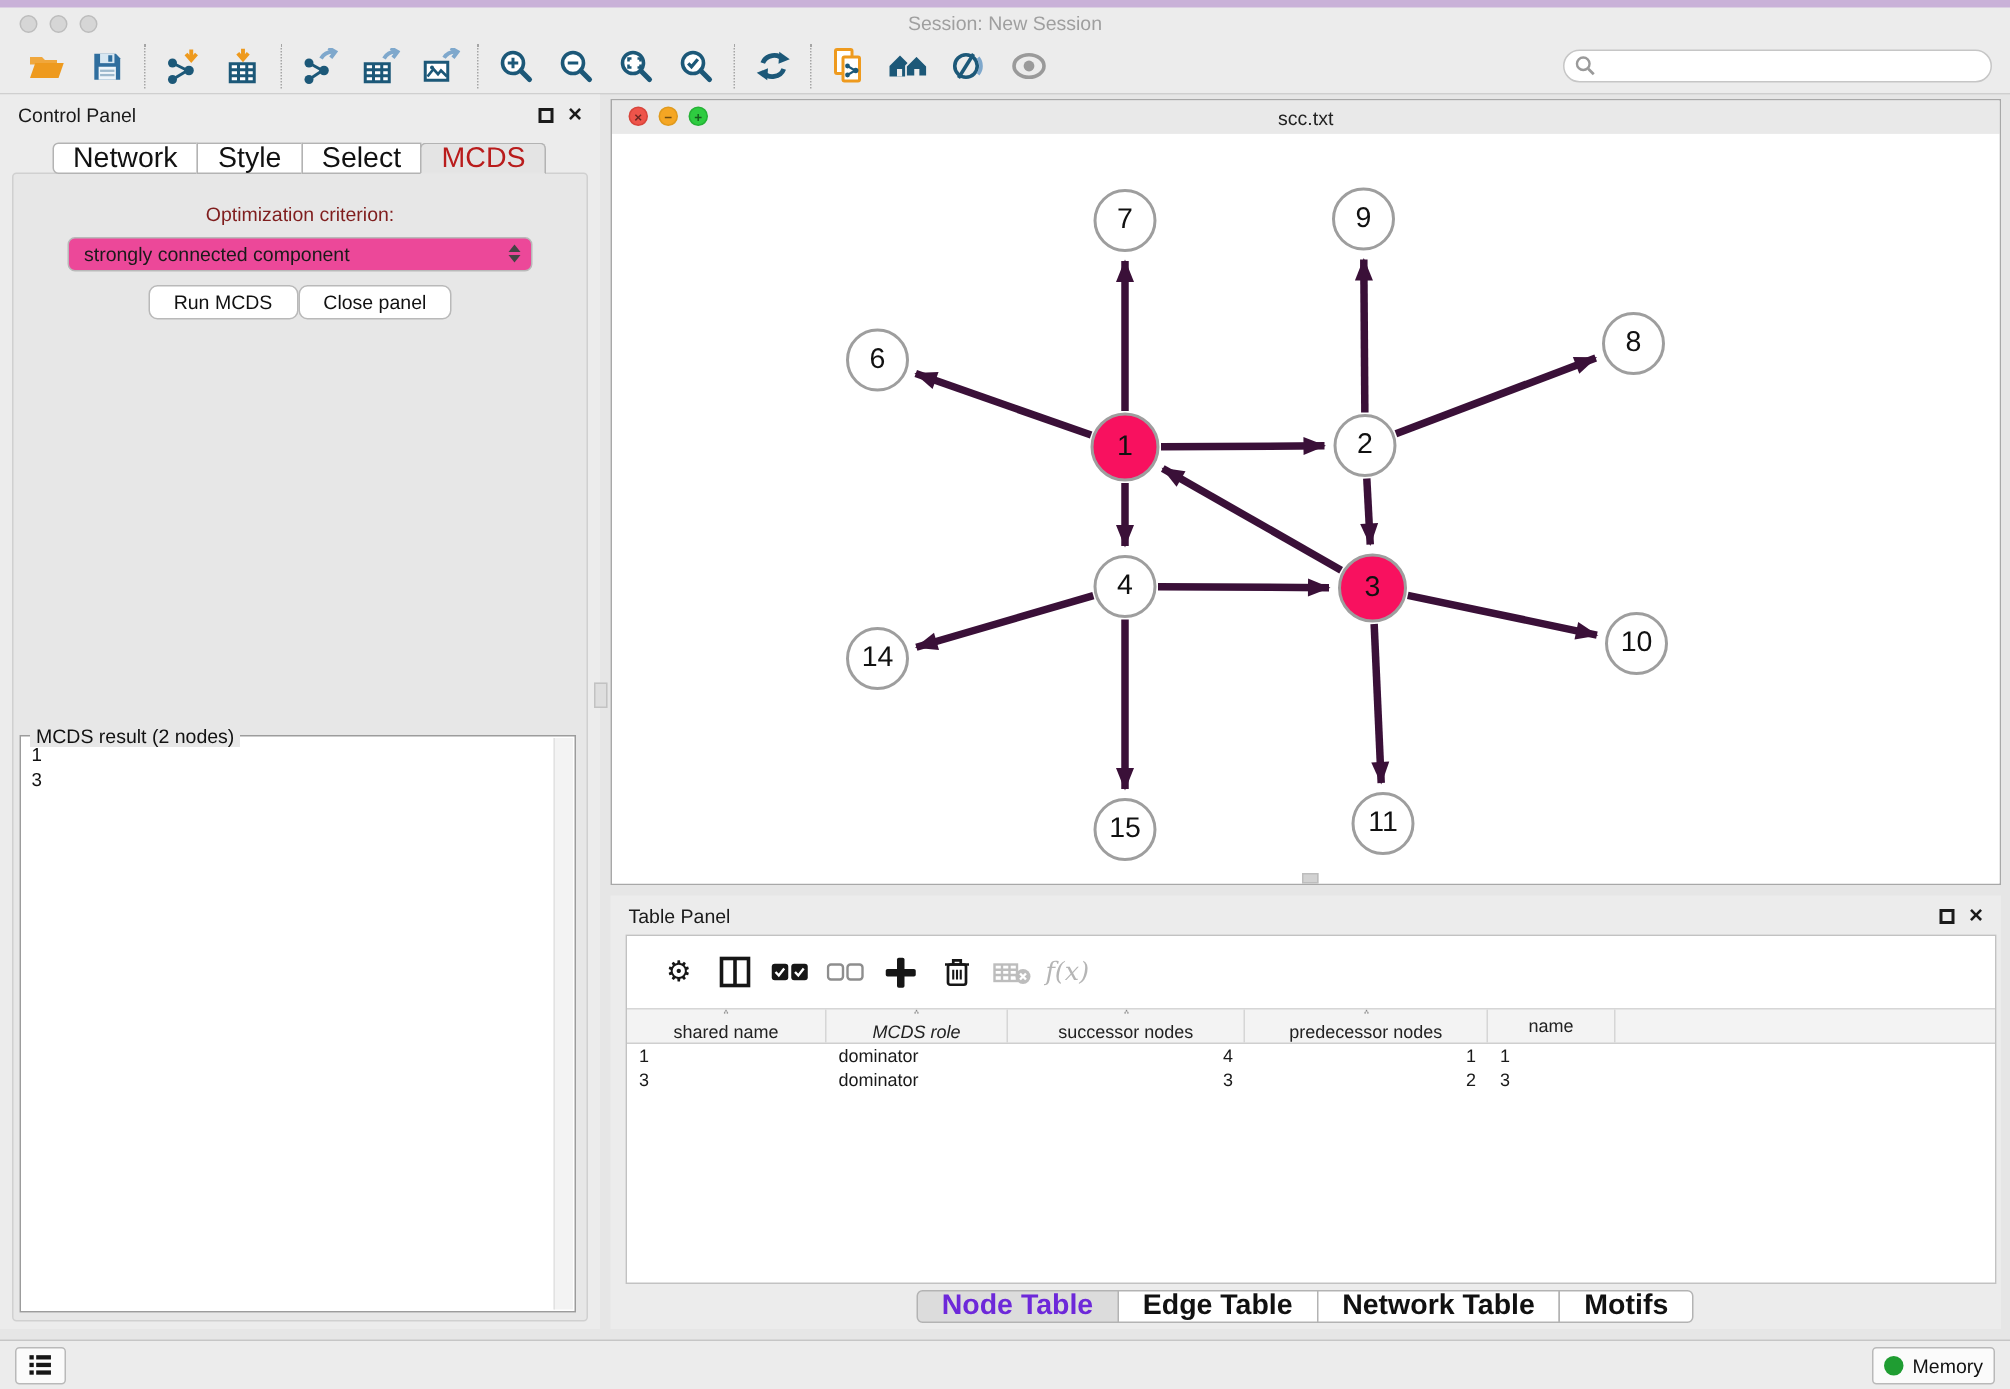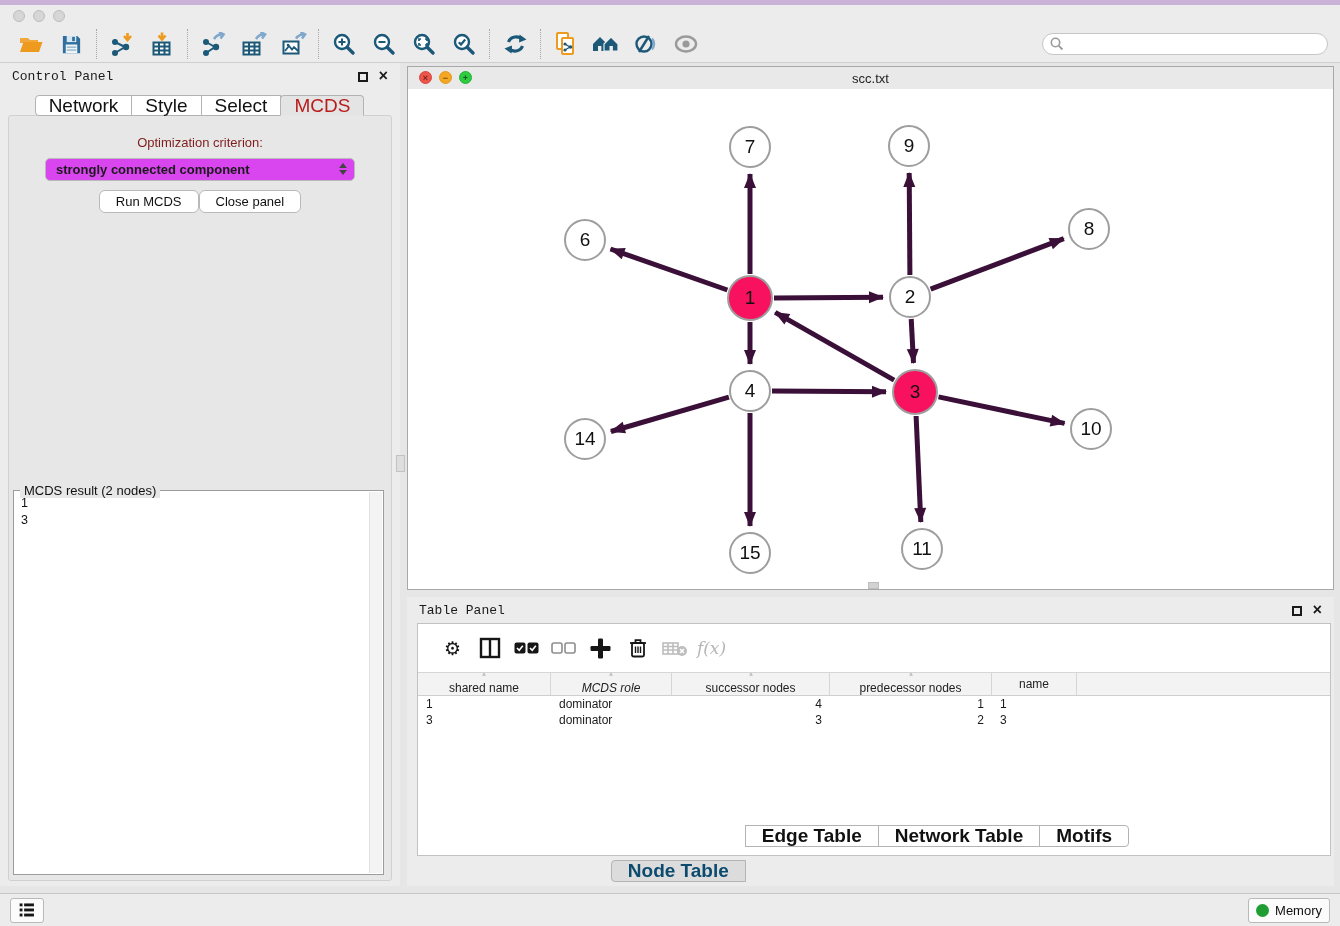--- a/index.html
+++ b/index.html
@@ -20,36 +20,36 @@
     border-bottom:1px solid #cfcfcf;display:flex;align-items:center;padding-left:6px;box-sizing:border-box;}
   .tgroup{display:flex;align-items:center;height:30px;padding:0 5px;}
   .tgroup + .tgroup{border-left:1px dotted #a5a5a5;}
   .tbtn{width:40px;height:30px;display:flex;align-items:center;justify-content:center;cursor:default;}
   .search{position:relative;margin-left:auto;margin-right:12px;}
   .search input{width:286px;height:22px;border:1px solid #c6c6c6;border-radius:12px;
     background:#fff;outline:none;padding:0 8px 0 26px;font-size:13px;box-sizing:border-box;}
   .search .mag{position:absolute;left:8px;top:4px;}
   
   .control-panel{position:absolute;left:0;top:63px;width:400px;height:823px;background:#ececec;}
-  .panel-header{height:27px;display:flex;align-items:center;padding:0 12px;font-size:13px;color:#1a1a1a;font-family:Liberation Mono, monospace;}
+  .panel-header{height:27px;display:flex;align-items:center;padding:0 12px;font-size:13px;color:#1a1a1a;}
   .panel-header .sp{flex:1;}
   .wm-float{width:10px;height:10px;border:2px solid #1a1a1a;box-sizing:border-box;margin-right:10px;}
   .wm-close{font-size:16px;font-weight:bold;color:#1a1a1a;line-height:10px;}
   .cp-tabs{position:absolute;top:32px;left:0;right:0;display:flex;justify-content:center;z-index:2;}
   .tab{height:21px;padding:0 13px;background:#fff;border:1px solid #b3b3b3;margin-left:-1px;
     display:flex;align-items:center;font-size:19px;color:#111;box-sizing:border-box;cursor:default;}
   .tab:first-child{border-radius:4px 0 0 4px;}
   .tab:last-child{border-radius:0 4px 4px 0;}
   .tab.selected{background:#e4e4e4;color:#b91c1c;border-radius:4px 4px 0 0;border-bottom-color:#e6e6e6;z-index:3;}
   .cp-content{position:absolute;top:52px;left:8px;right:8px;bottom:5px;background:#e7e7e7;
     border:1px solid #d0d0d0;border-radius:3px;}
   .opt-label{position:absolute;top:19px;left:0;right:0;text-align:center;font-size:13px;color:#7f1d1d;}
-  .opt-select{position:absolute;top:42px;left:36px;right:36px;height:23px;background:#d946ef;
+  .opt-select{position:absolute;top:42px;left:36px;right:36px;height:23px;background:#ec4899;
     border:1px solid #b9b9b9;border-radius:5px;display:flex;align-items:center;
-    padding:0 22px 0 10px;font-size:13px;box-sizing:border-box;font-weight:bold;}
+    padding:0 22px 0 10px;font-size:13px;box-sizing:border-box;}
   .opt-select .stepper{position:absolute;right:7px;top:4px;display:flex;flex-direction:column;gap:2px;}
   .stepper i{display:block;width:0;height:0;border-left:4px solid transparent;border-right:4px solid transparent;}
   .stepper i.up{border-bottom:5px solid #444;}
   .stepper i.dn{border-top:5px solid #444;}
   .cp-buttons{position:absolute;top:74px;left:0;right:0;display:flex;justify-content:center;}
   .btn{height:23px;padding:0 16px;background:#fff;border:1px solid #b9b9b9;border-radius:6px;
     font-size:13px;color:#111;display:flex;align-items:center;box-sizing:border-box;cursor:default;}
   .result-box{position:absolute;left:4px;right:7px;top:374px;bottom:5px;border:1px solid #9c9c9c;
     background:#fff;}
   .result-box .legend{position:absolute;top:-8px;left:6px;background:#e7e7e7;padding:0 4px;font-size:13px;color:#111;}
@@ -82,36 +82,37 @@
   .fx-glyph{font-family:"DejaVu Serif",serif;font-style:italic;font-size:17px;color:#b5b5b5;}
   .tbl-header{display:flex;border-top:1px solid #d6d6d6;border-bottom:1px solid #cfcfcf;background:#f3f3f3;height:22px;}
   .th{display:flex;align-items:center;justify-content:center;gap:5px;font-size:12px;color:#222;
     border-right:1px solid #d6d6d6;box-sizing:border-box;height:100%;flex-direction:column;}
   .tbl-body .tr{display:flex;height:16px;align-items:center;}
   .td{font-size:12px;color:#1a1a1a;box-sizing:border-box;overflow:hidden;white-space:nowrap;}
   .td.left{text-align:left;padding-left:8px;}
   .td.right{text-align:right;padding-right:8px;}
   .tp-tabs{position:absolute;bottom:4px;left:0;right:0;display:flex;justify-content:center;}
   .tp-tabs .tab{font-weight:600;padding:0 16px;height:22px;}
-  .tp-tabs .tab.selected{background:#dcdcdc;color:#0c4a6e;border-radius:4px 0 0 4px;border-bottom-color:#b3b3b3;margin-top:35px;}
+  .tp-tabs .tab.selected{background:#dcdcdc;color:#6d28d9;border-radius:4px 0 0 4px;border-bottom-color:#b3b3b3;}
   
   .statusbar{position:absolute;left:0;right:0;bottom:0;height:33px;background:#ececec;
     border-top:1px solid #c6c6c6;display:flex;align-items:center;padding:0 10px;box-sizing:border-box;}
   .sb-btn{height:25px;background:#fbfbfb;border:1px solid #b9b9b9;border-radius:3px;
     display:flex;align-items:center;justify-content:flex-end;padding:0 7px;box-sizing:border-box;cursor:default;}
   .sb-right{margin-left:auto;gap:6px;font-size:13px;color:#111;}
   .mem-dot{width:13px;height:13px;border-radius:50%;background:#1f9d32;display:inline-block;}
 </style>
 </head>
 <body>
 
 <div class="titlebar">
   <span class="tl" style="left:13px"></span>
   <span class="tl" style="left:33px"></span>
   <span class="tl" style="left:53px"></span>
+  <div class="win-title">Session: New Session</div>
 </div>
 
 <div class="toolbar">
   <div class="tgroup">
     <div class="tbtn">
       <svg width="26" height="24" viewBox="0 0 26 24">
           <path d="M2,6 h8 l2,2 h8 v3 H2 z" fill="#f0a73c"></path>
           <path d="M2,20 L5.5,10 H24.5 L21,20 Z" fill="#ee9a1e"></path>
         </svg>
     </div>

